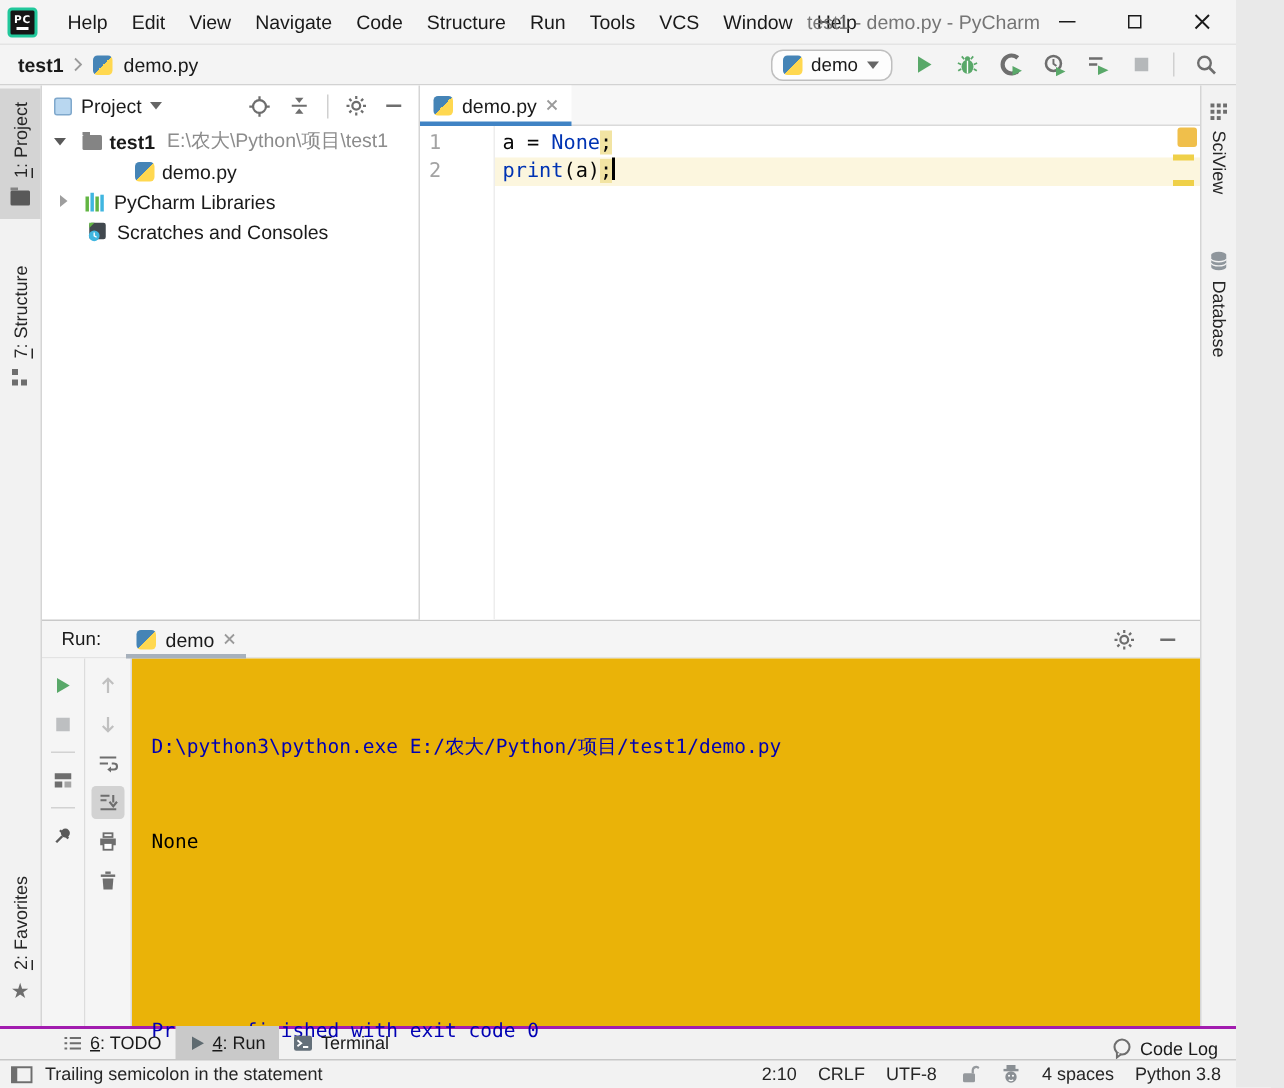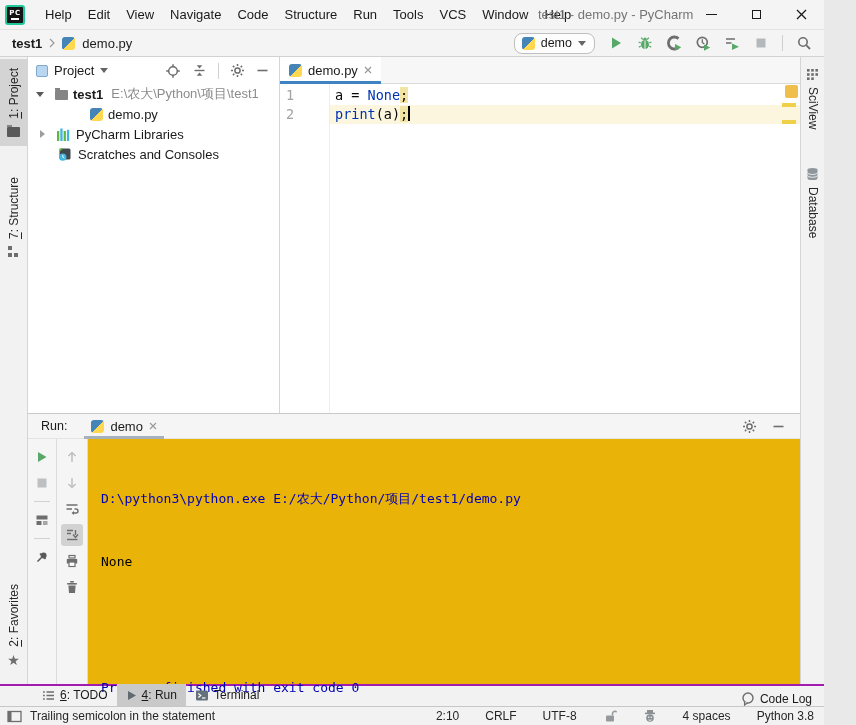--- a/index.html
+++ b/index.html
@@ -94,21 +94,21 @@
   .rp-console { flex:1; background:#eab308; padding:7px 0 0 13px; font-family:"DejaVu Sans Mono", monospace; font-size:13px; line-height:21px; white-space:pre; }
   .sys { color:#0000B3; }
   .norm { color:#000; }
   .blank-line { height:21px; }
   
   .bottom-bar { height:22px; background:#F2F2F2; border-top:2px solid #a21caf; display:flex; align-items:flex-end; padding-left:33px; font-size:12px; }
   .bb-tab { height:22px; display:flex; align-items:center; gap:5px; padding:0 9px; }
   .bb-tab.selected { background:#C9C9C9; }
   .bb-right { margin-left:auto; display:flex; align-items:center; gap:5px; padding-right:12px; }
   .status-bar { height:19px; background:#F2F2F2; border-top:1px solid #C7C7C7; display:flex; align-items:center; font-size:12px; padding:0 10px 0 7px; gap:8px; color:#262626; }
-  .sb-right { margin-left:auto; display:flex; align-items:center; gap:26px; }
+  .sb-right { margin-left:auto; display:flex; align-items:center; gap:14px; }
 </style>
 </head>
 <body>
 
 <div class="app">
 
   <div class="titlebar">
     <div class="logo">
         <b>PC</b>
         <i></i>

